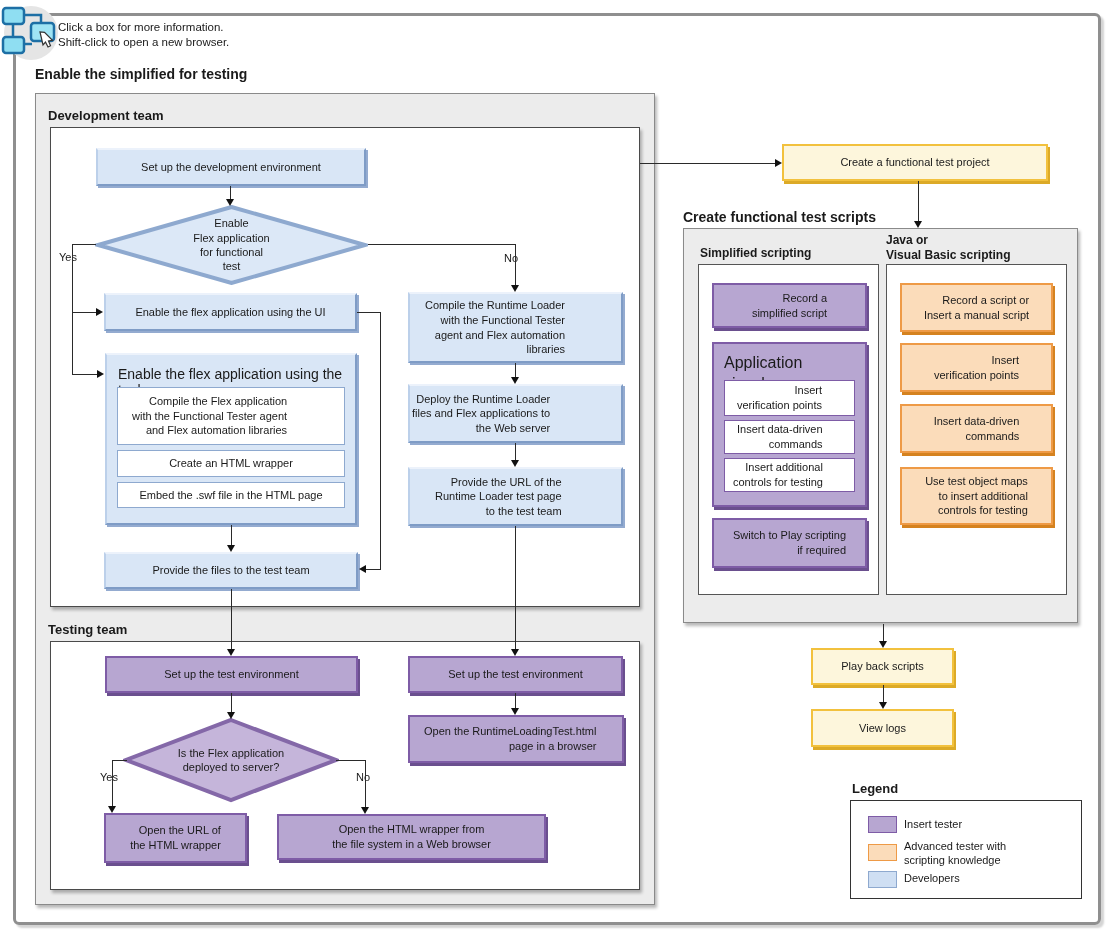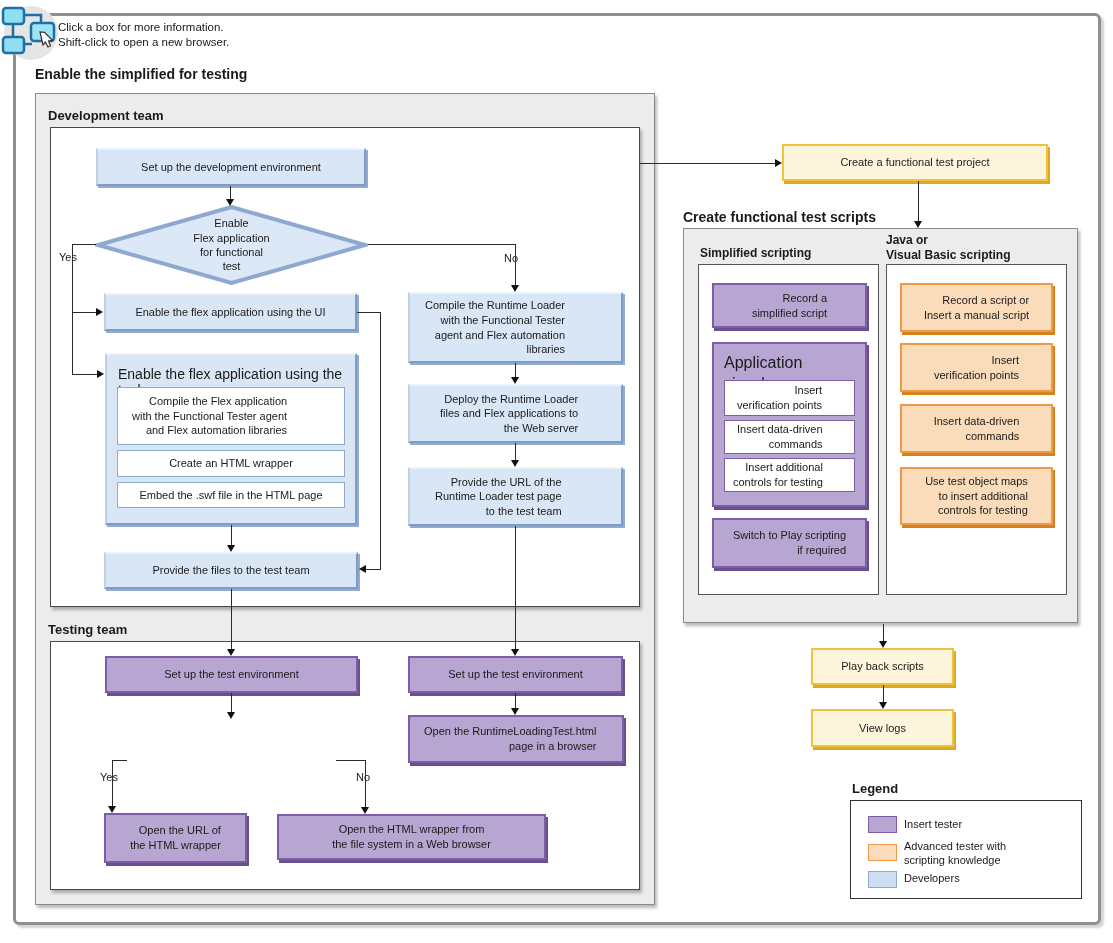--- a/index.html
+++ b/index.html
@@ -92,41 +92,48 @@
   </div>
 
   <div class="abs box blue" style="left:104px;top:552px;width:254px;height:37px;">Provide the files to the test team</div>
 
   <div class="abs box blue tl" style="left:408px;top:292px;width:215px;height:71px;justify-content:flex-start;padding-left:15px;">
       <span class="ws">Compile the Runtime Loader
 with the Functional Tester
 agent and Flex automation
 libraries</span>
     </div>
-  <div class="abs box blue tl" style="left:408px;top:384px;width:215px;height:59px;justify-content:flex-start;padding-left:30px;">
+  <div class="abs box blue tl" style="left:408px;top:384px;width:215px;height:59px;justify-content:flex-start;padding-left:2px;">
       <span class="ws">Deploy the Runtime Loader
 files and Flex applications to
 the Web server</span>
     </div>
   <div class="abs box blue tl" style="left:408px;top:467px;width:215px;height:59px;justify-content:flex-start;padding-left:25px;">
       <span class="ws">Provide the URL of the
 Runtime Loader test page
 to the test team</span>
     </div>
 
   <div class="abs h2" style="left:48px;top:622px;">Testing team</div>
   <div class="abs white-panel" style="left:50px;top:641px;width:590px;height:249px;"></div>
 
   <div class="abs box purple" style="left:105px;top:656px;width:253px;height:37px;">Set up the test environment</div>
   <div class="abs box purple" style="left:408px;top:656px;width:215px;height:37px;">Set up the test environment</div>
   <div class="abs box purple tl" style="left:408px;top:715px;width:216px;height:48px;justify-content:flex-start;padding-left:14px;">
       <span class="ws">Open the RuntimeLoadingTest.html
 page in a browser</span>
     </div>
 
+  <div class="abs" style="left:123px;top:717px;width:216px;height:86px;">
+    <svg width="216" height="86" viewBox="0 0 216 86" style="position:absolute;left:0;top:0;">
+      <polygon points="108,3 213,43 108,83 3,43" fill="#c5b5da" stroke="#8468a8" stroke-width="4"></polygon>
+    </svg>
+    <div class="dtext ws">Is the Flex application
+deployed to server?</div>
+  </div>
   <div class="lbl" style="left:100px;top:771px;">Yes</div>
   <div class="lbl" style="left:356px;top:771px;">No</div>
 
   <div class="abs box purple" style="left:104px;top:813px;width:143px;height:50px;">
       <span class="ws tl">Open the URL of
 the HTML wrapper</span>
     </div>
   <div class="abs box purple" style="left:277px;top:814px;width:269px;height:46px;">
       <span class="ws">Open the HTML wrapper from
 the file system in a Web browser</span>

